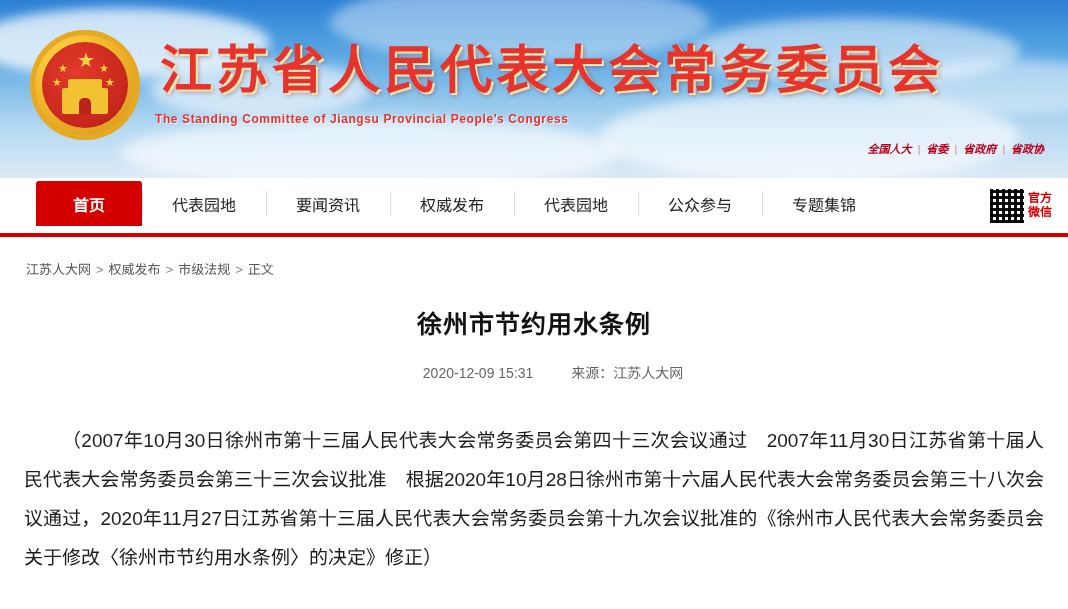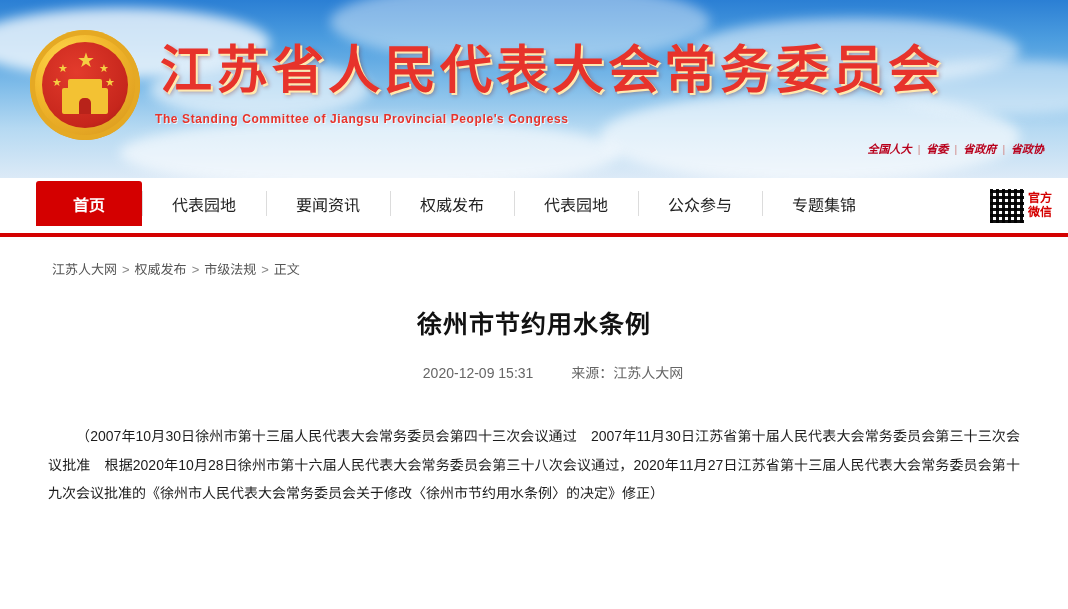--- a/index.html
+++ b/index.html
@@ -213,21 +213,21 @@
   }
 
   
   .content {
     width: 1068px;
     background: #fff;
   }
   .breadcrumb {
     font-size: 13px;
     color: #555;
-    padding: 22px 0 0 52px;
+    padding: 22px 0 0 26px;
   }
   .breadcrumb a {
     color: #555;
     text-decoration: none;
   }
   .breadcrumb .sep { margin: 0 5px; color: #888; }
 
   .article-title {
     text-align: center;
     font-size: 25px;
@@ -242,22 +242,22 @@
     font-size: 14px;
     color: #666;
     margin-top: 22px;
     padding-left: 38px;
   }
   .article-meta .gap { display: inline-block; width: 30px; }
   .article-meta .src-label { color: #666; }
   .article-meta .src-value { color: #666; }
 
   .article-body {
-    margin: 40px 48px 0;
-    font-size: 14px;
+    margin: 40px 24px 0;
+    font-size: 19px;
     line-height: 2.05;
     color: #1c1c1c;
     text-align: justify;
   }
   .article-body p { margin: 0 0 4px; text-indent: 2em; }
 </style>
 </head>
 <body>
 
 <div class="banner">

